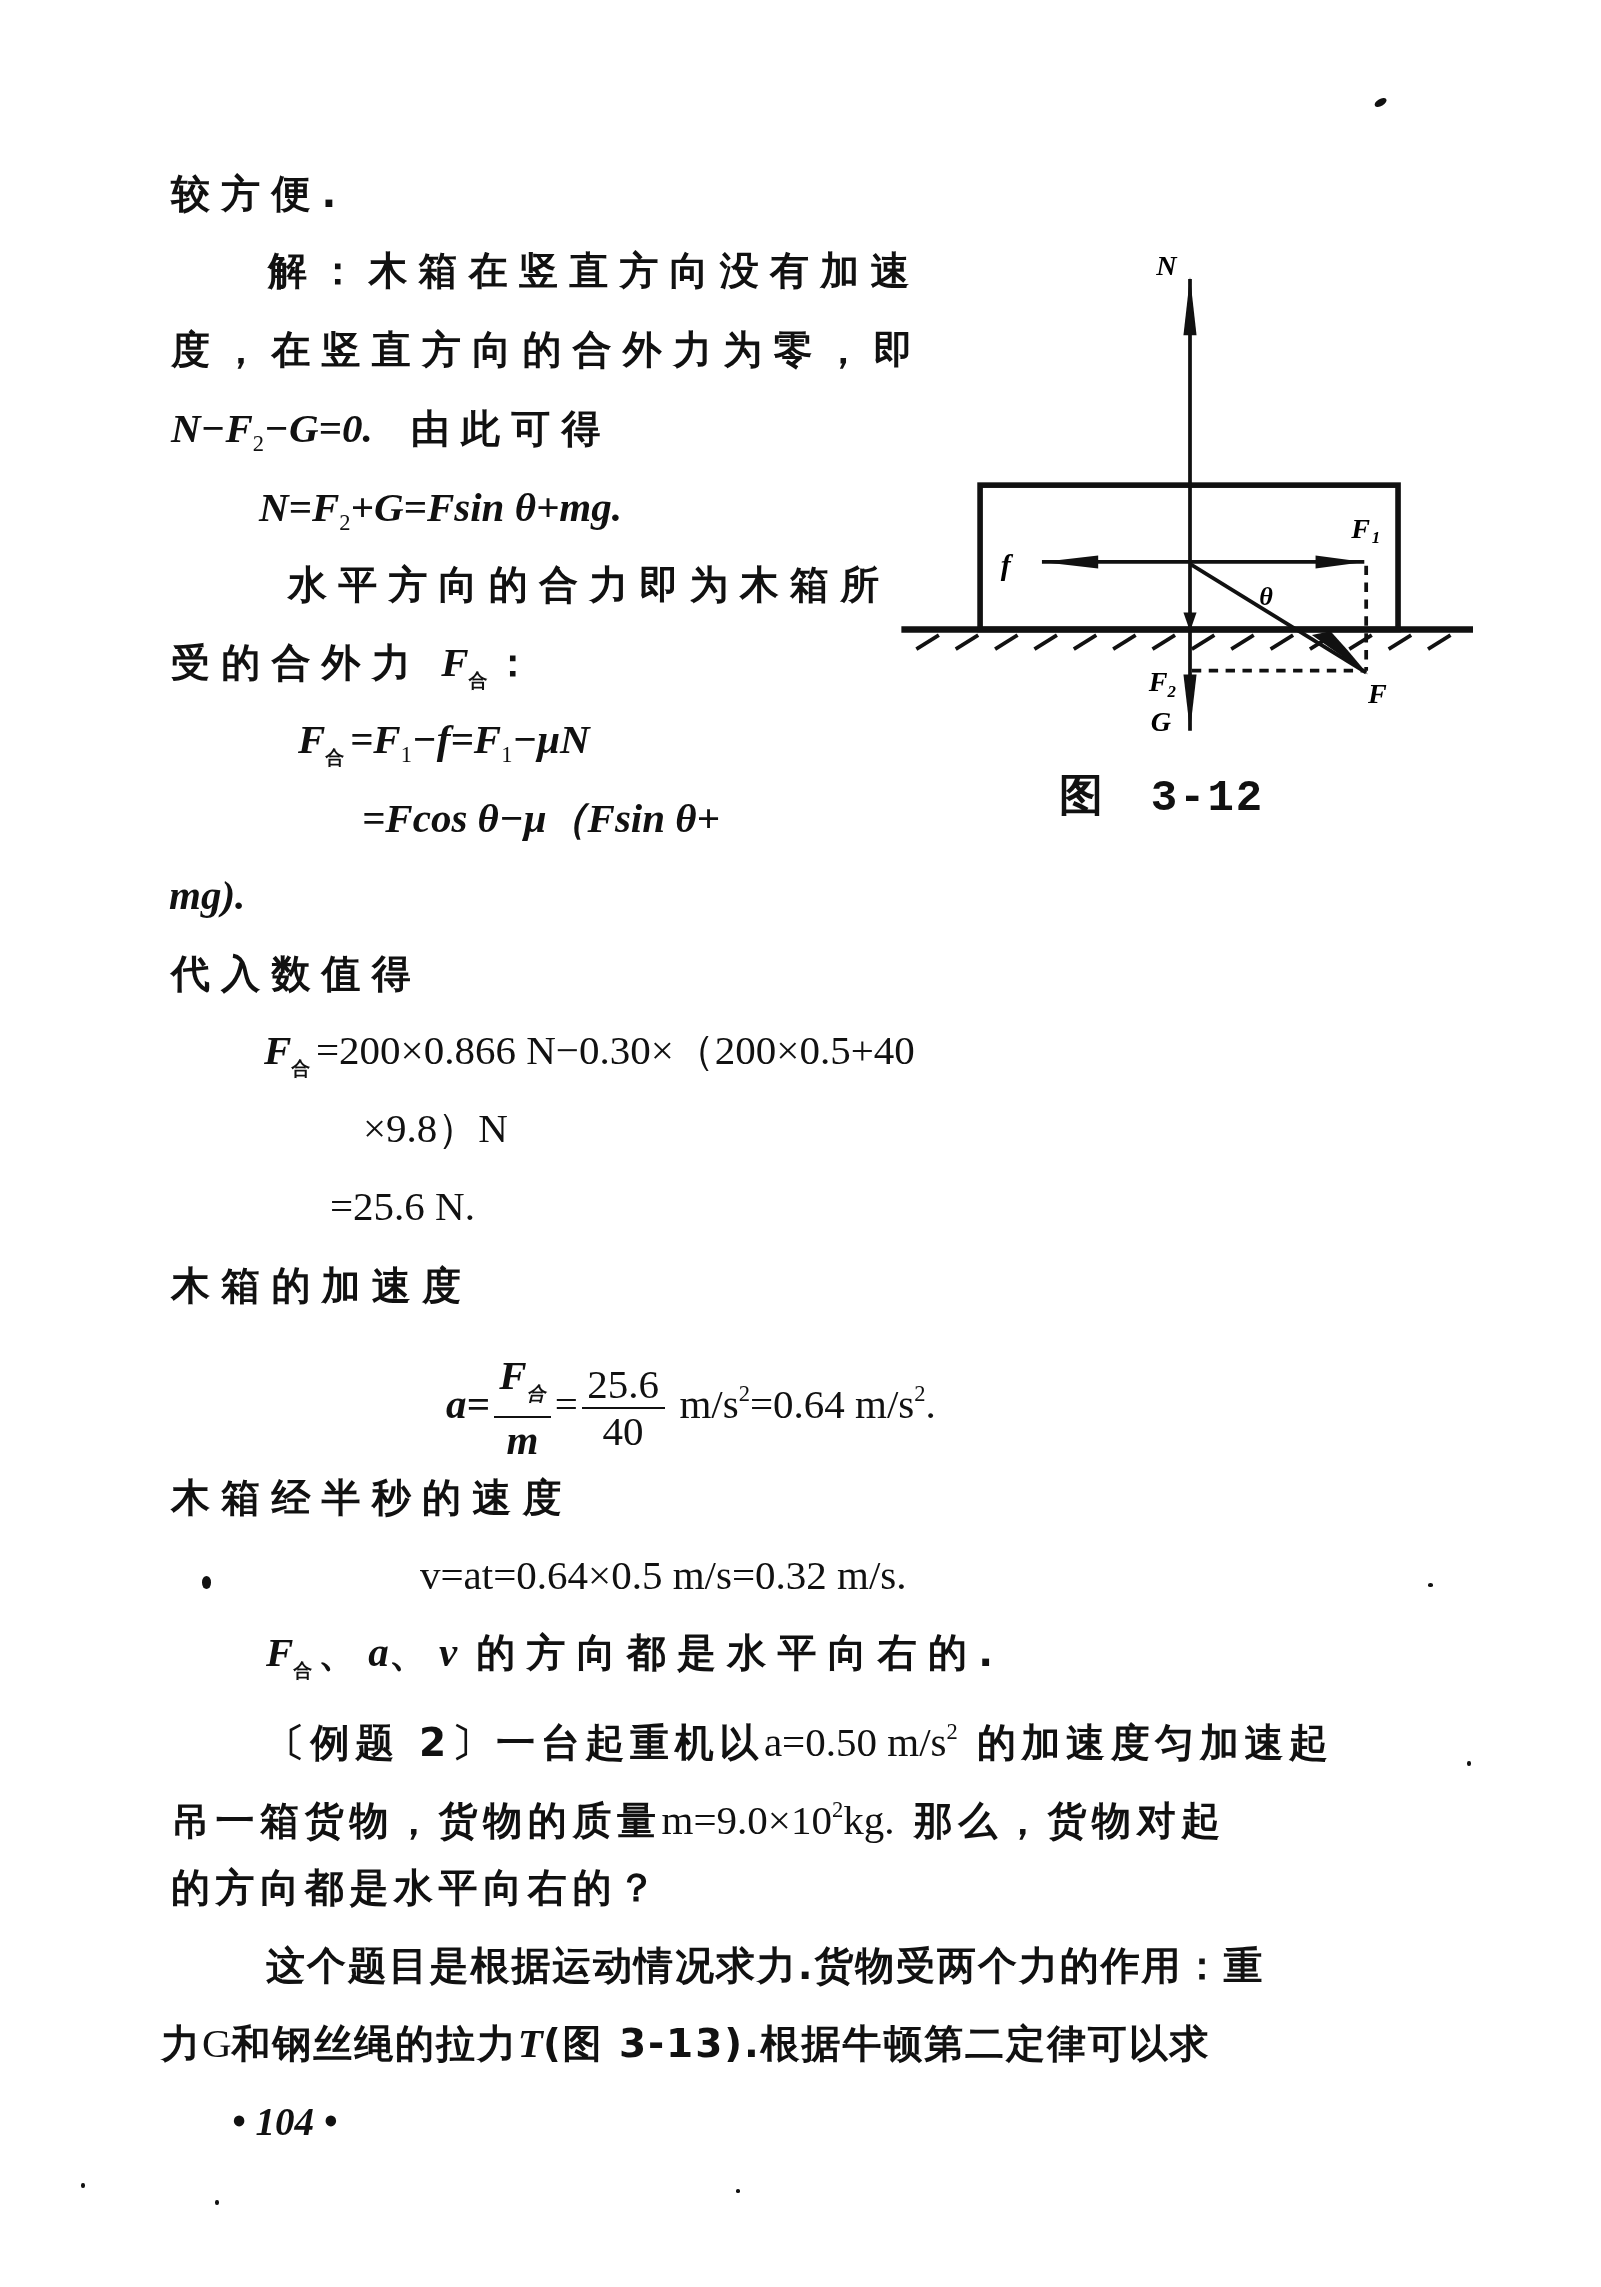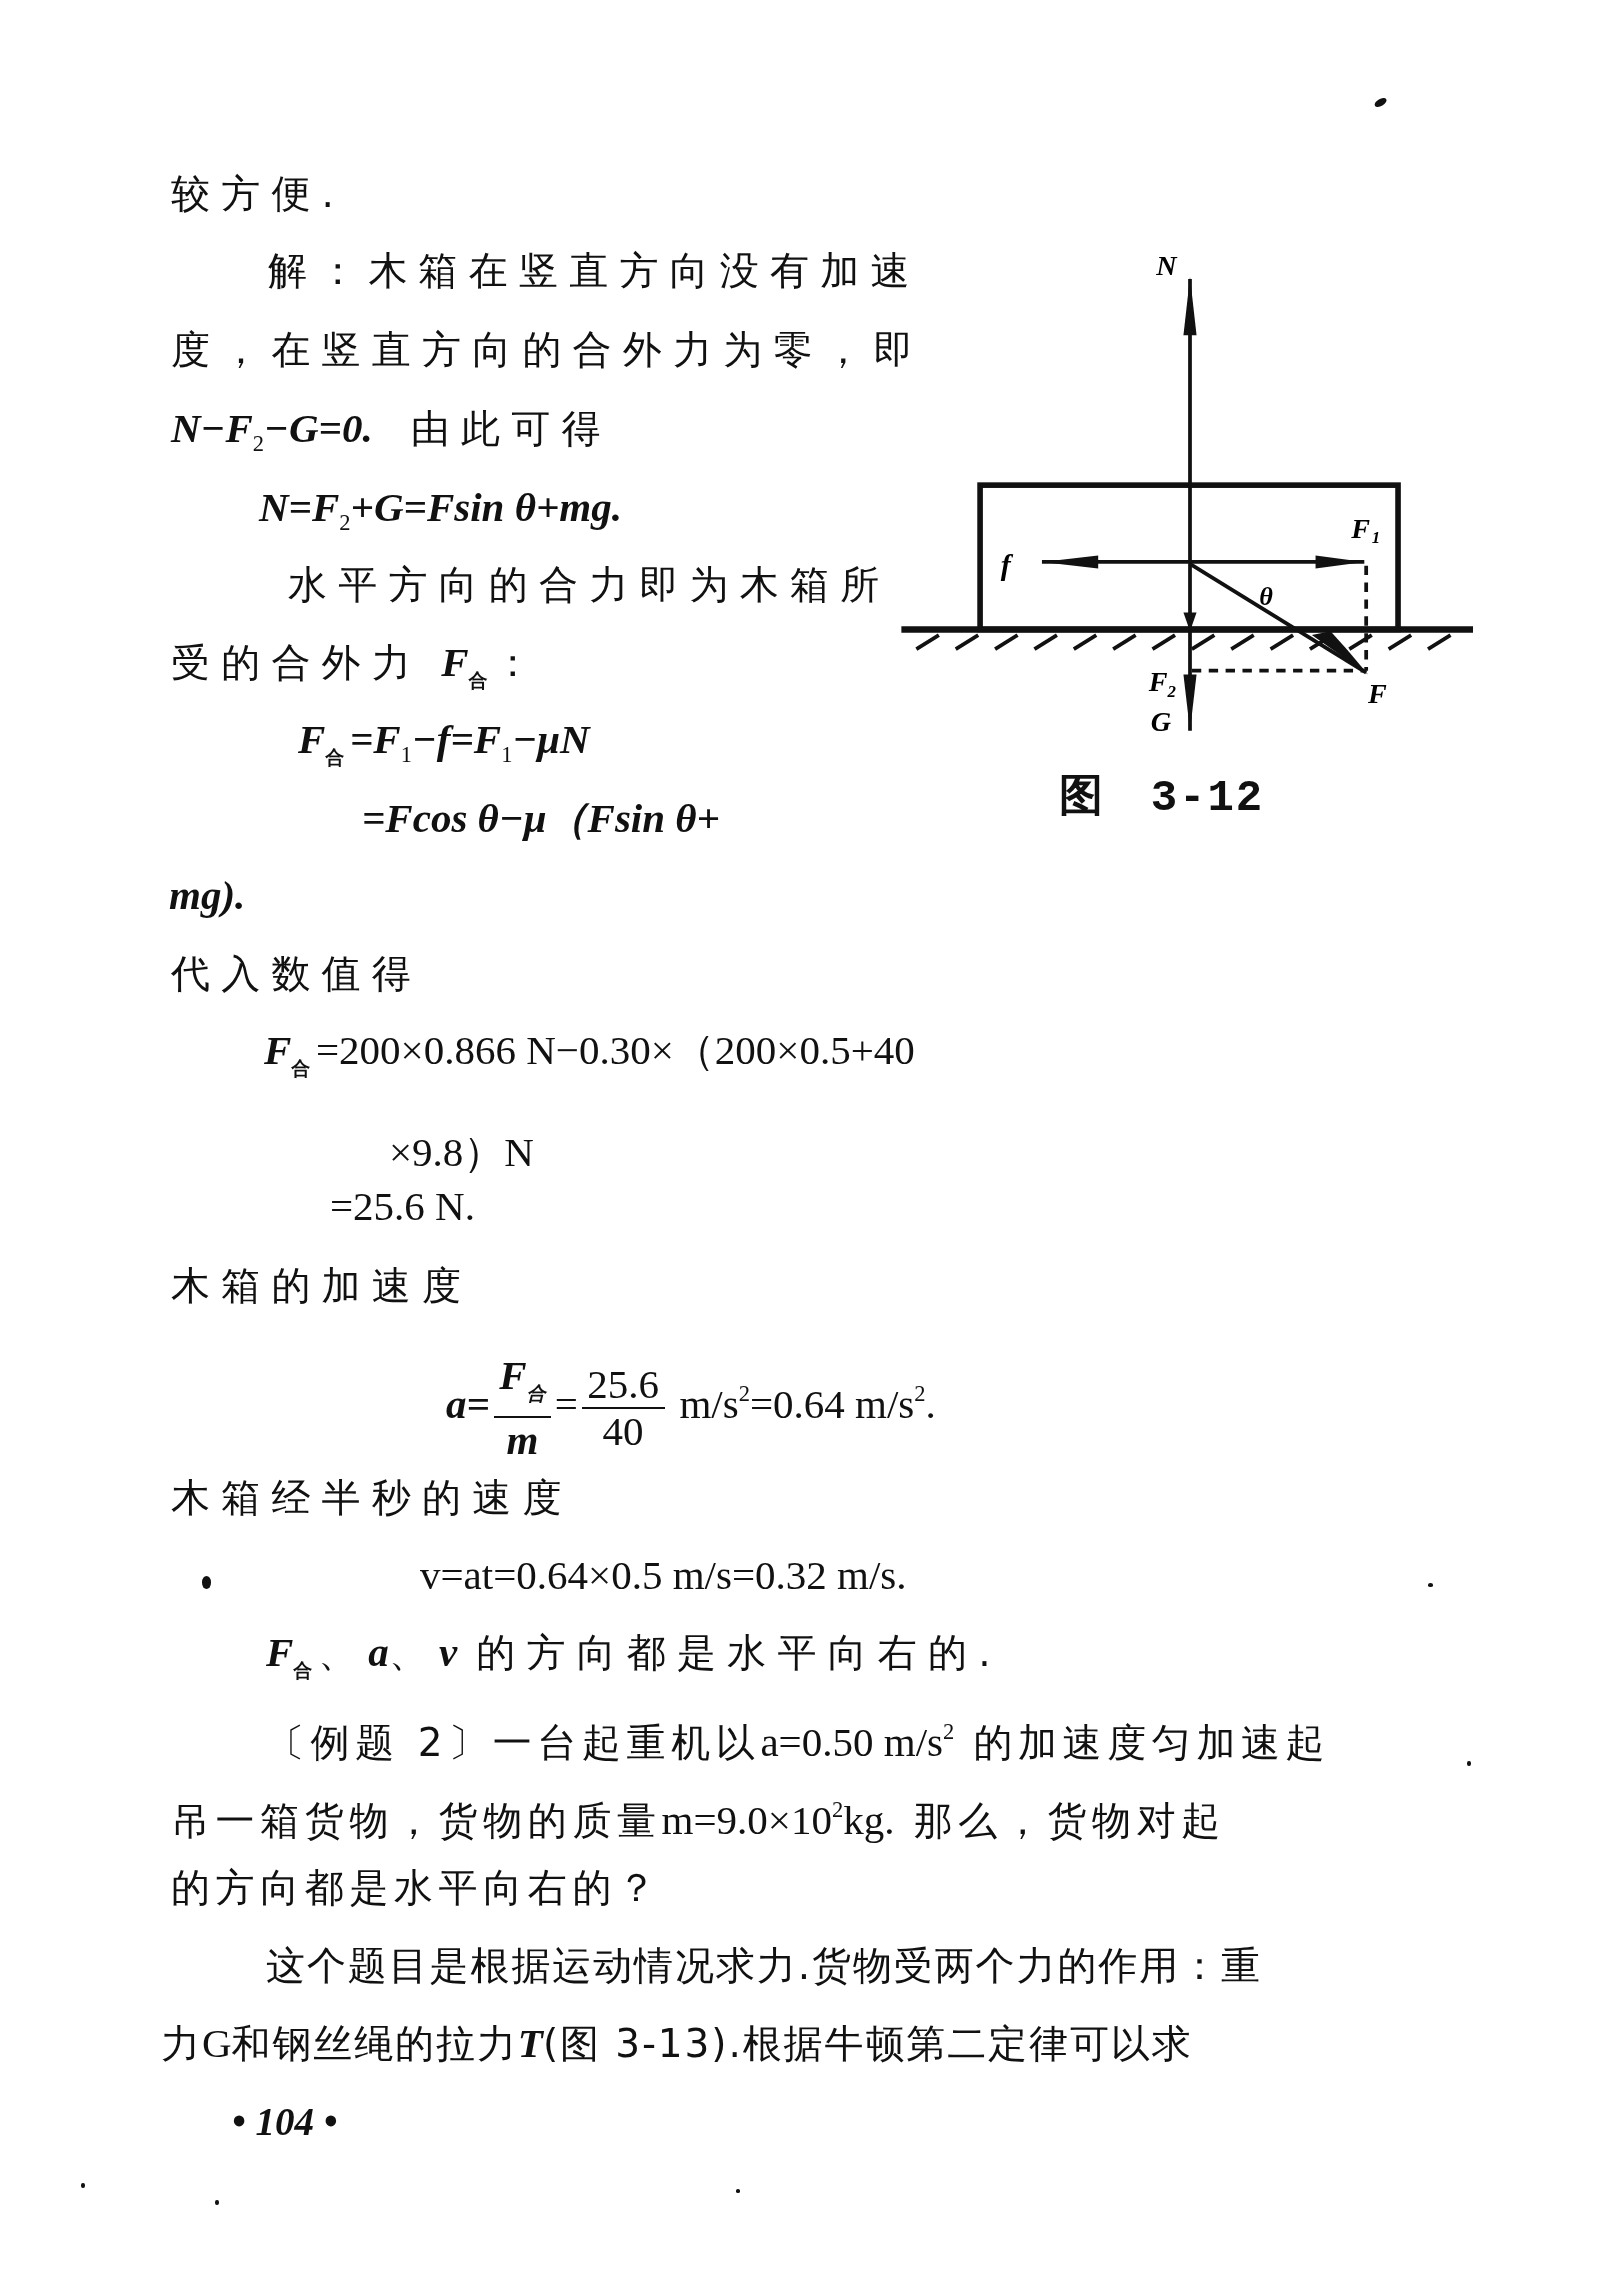--- a/index.html
+++ b/index.html
@@ -1,20 +1,20 @@
 <!DOCTYPE html>
 <html style="font-size:15px"><head>
 <meta charset="utf-8">
 <style>
   html, body { margin: 0; padding: 0; background: #ffffff; }
   body { width: 1601px; height: 2288px; position: relative; overflow: hidden;
          font-family: "DejaVu Serif", serif; color: #111; }
   .line { position: absolute; white-space: nowrap; font-size: 39px; line-height: 49px;
           font-weight: bold; letter-spacing: 5.6px; }
-  .cjk { font-family: "DejaVu Sans", sans-serif; font-weight: normal; letter-spacing: 11.2px; }
+  .cjk { font-family: "DejaVu Sans", sans-serif; font-weight: bold; letter-spacing: 11.2px; }
   .math { font-family: "Liberation Serif", serif; font-weight: normal; letter-spacing: 0; font-size: 41px; }
   .mi { font-style: italic; font-weight: bold; }
   .sub { font-size: 22.5px; vertical-align: -9.4px; }
   .sup { font-size: 22.5px; vertical-align: 17px; }
   .he { font-size: 19px; vertical-align: -11.2px; font-family: "DejaVu Sans", sans-serif; font-weight: bold; }
   .frac { display: inline-block; vertical-align: middle; text-align: center; margin: 0 3.7px; }
   .frac .num { display: block; border-bottom: 2.8px solid #111; padding: 0 5.6px; line-height: 45px; }
   .frac .den { display: block; line-height: 45px; }
   .caption { position: absolute; font-family: Liberation Mono, monospace; font-weight: bold;
              font-size: 44px; letter-spacing: 1.9px; }
@@ -69,21 +69,21 @@
 </div>
 
 <div class="line cjk" style="left:171px;top:949px;">
   <span>代入数值得</span>
 </div>
 
 <div class="line" style="left:264px;top:1026px;">
   <span class="math mi">F</span><span class="he">合</span><span class="math">=200×0.866 N−0.30×（200×0.5+40</span>
 </div>
 
-<div class="line" style="left:389px;top:1104px;margin-top:24px;">
+<div class="line" style="left:363px;top:1104px;">
   <span class="math">×9.8）N</span>
 </div>
 
 <div class="line" style="left:330px;top:1182px;">
   <span class="math">=25.6 N.</span>
 </div>
 
 <div class="line cjk" style="left:171px;top:1261px;">
   <span>木箱的加速度</span>
 </div>

